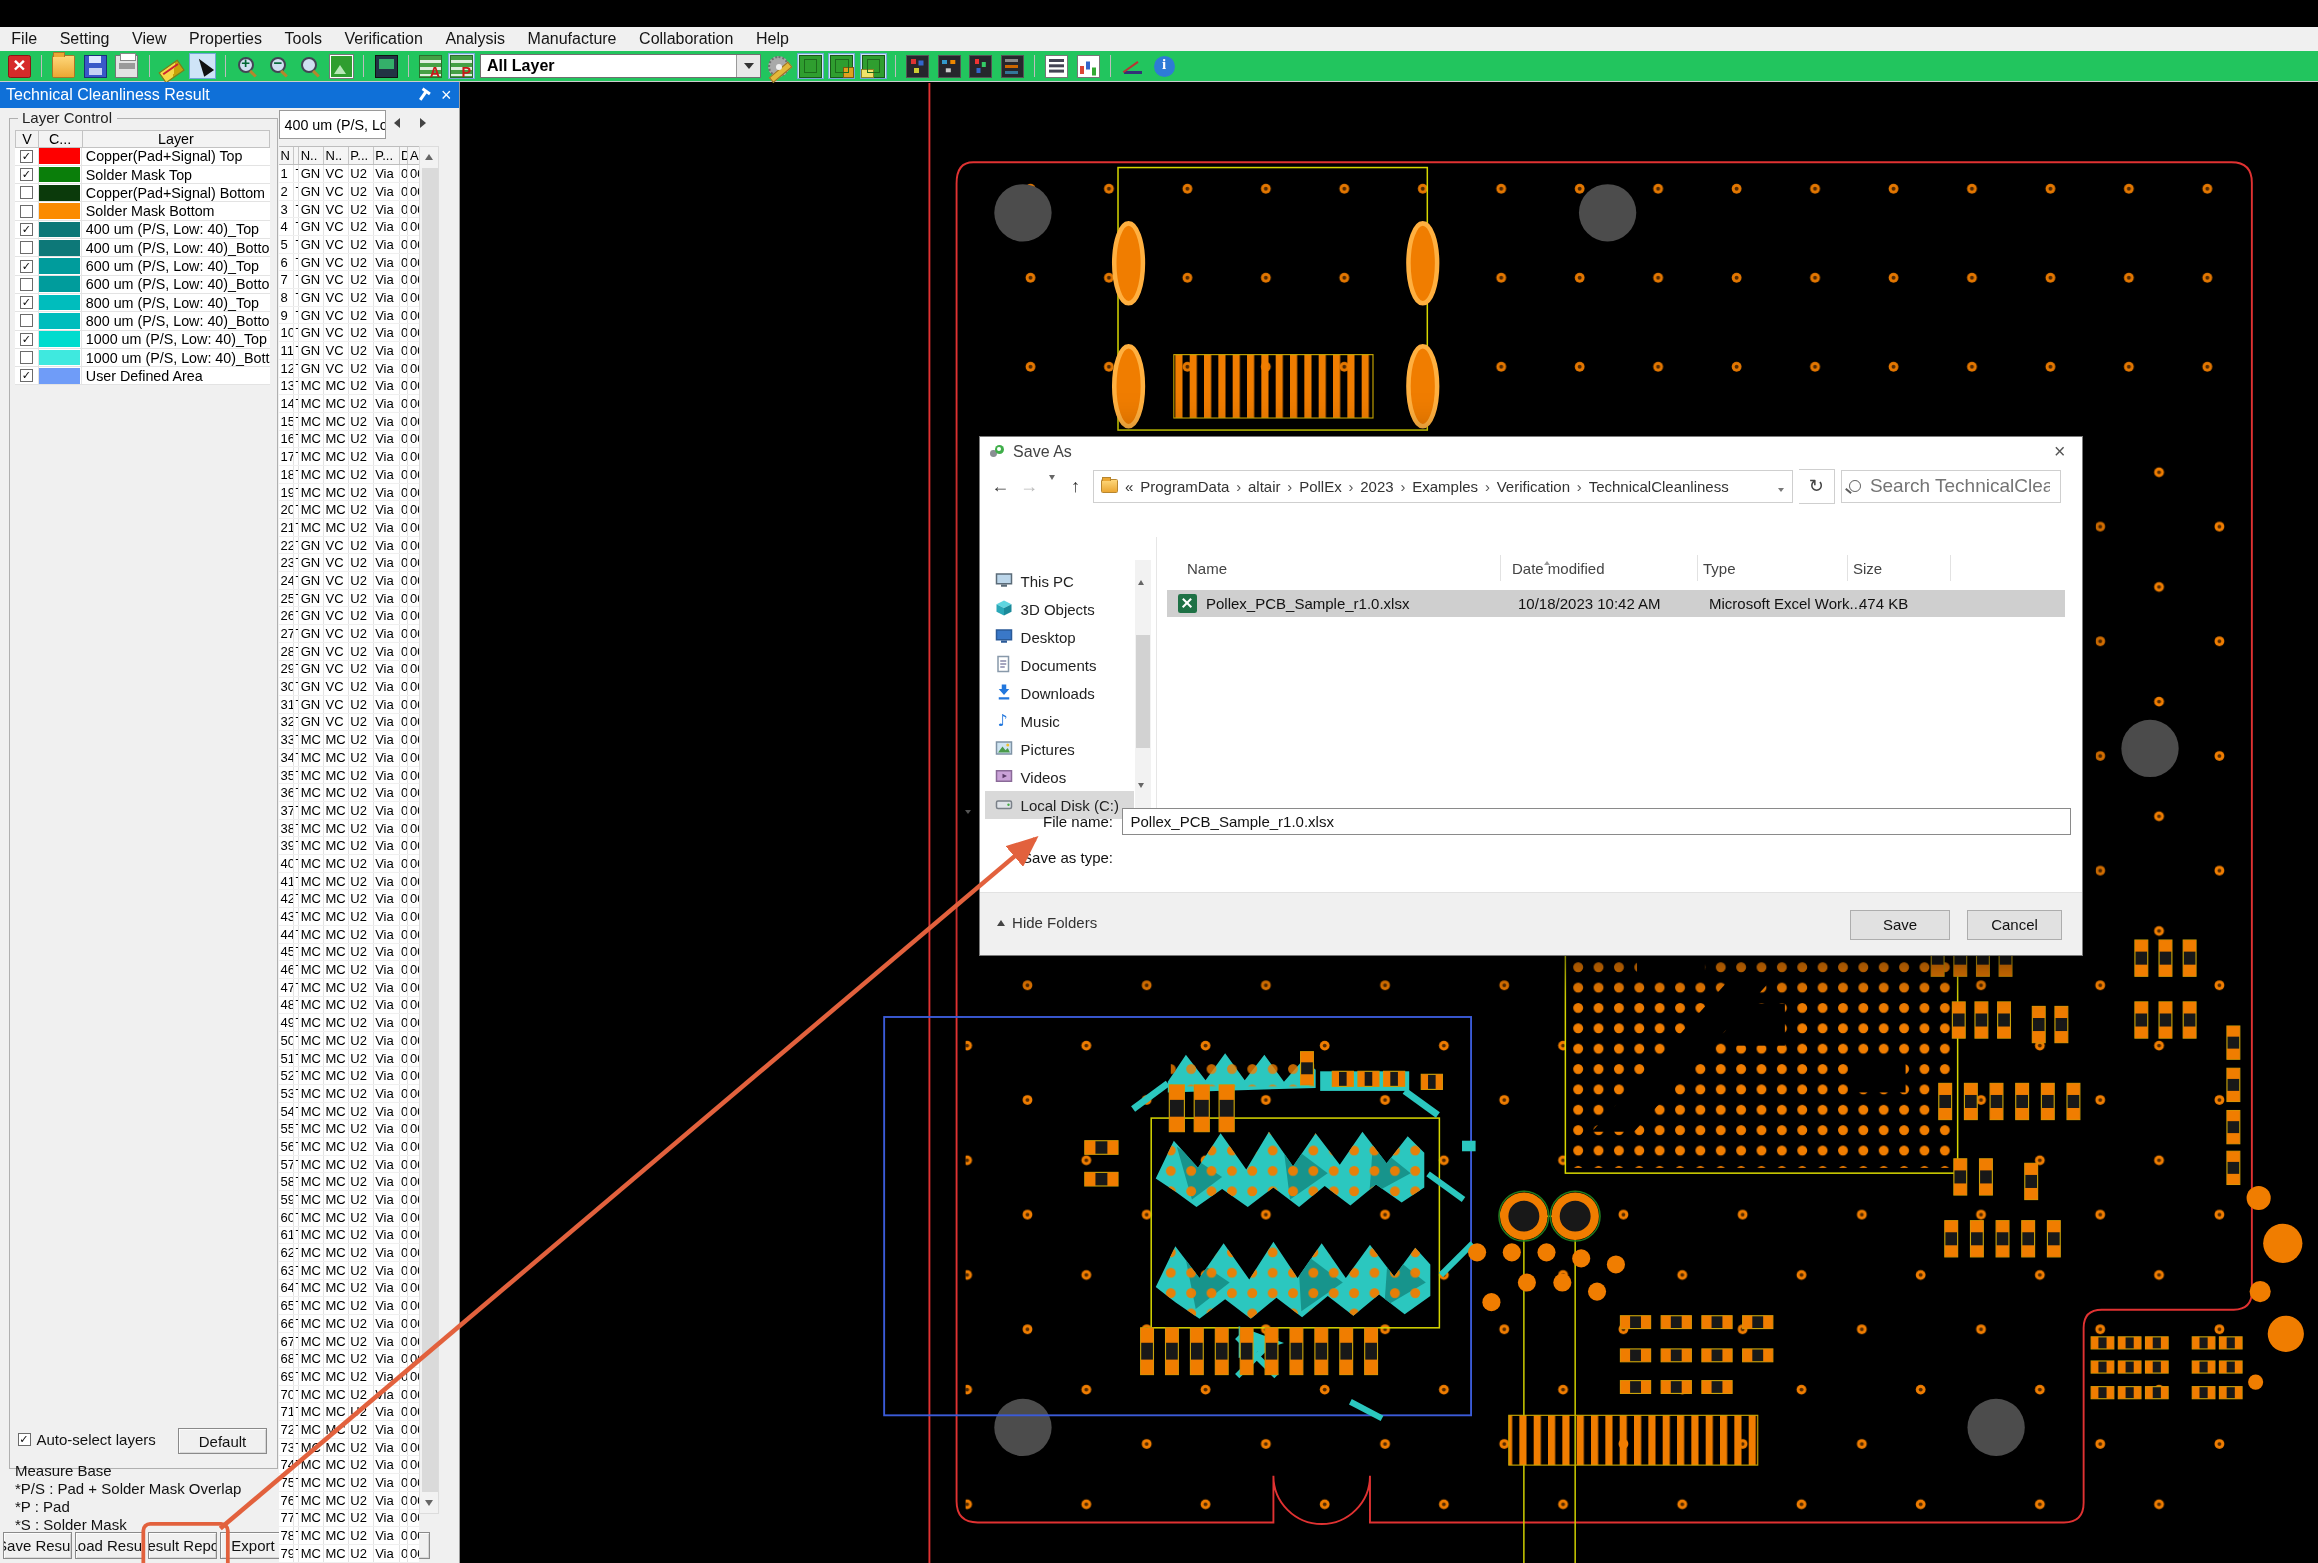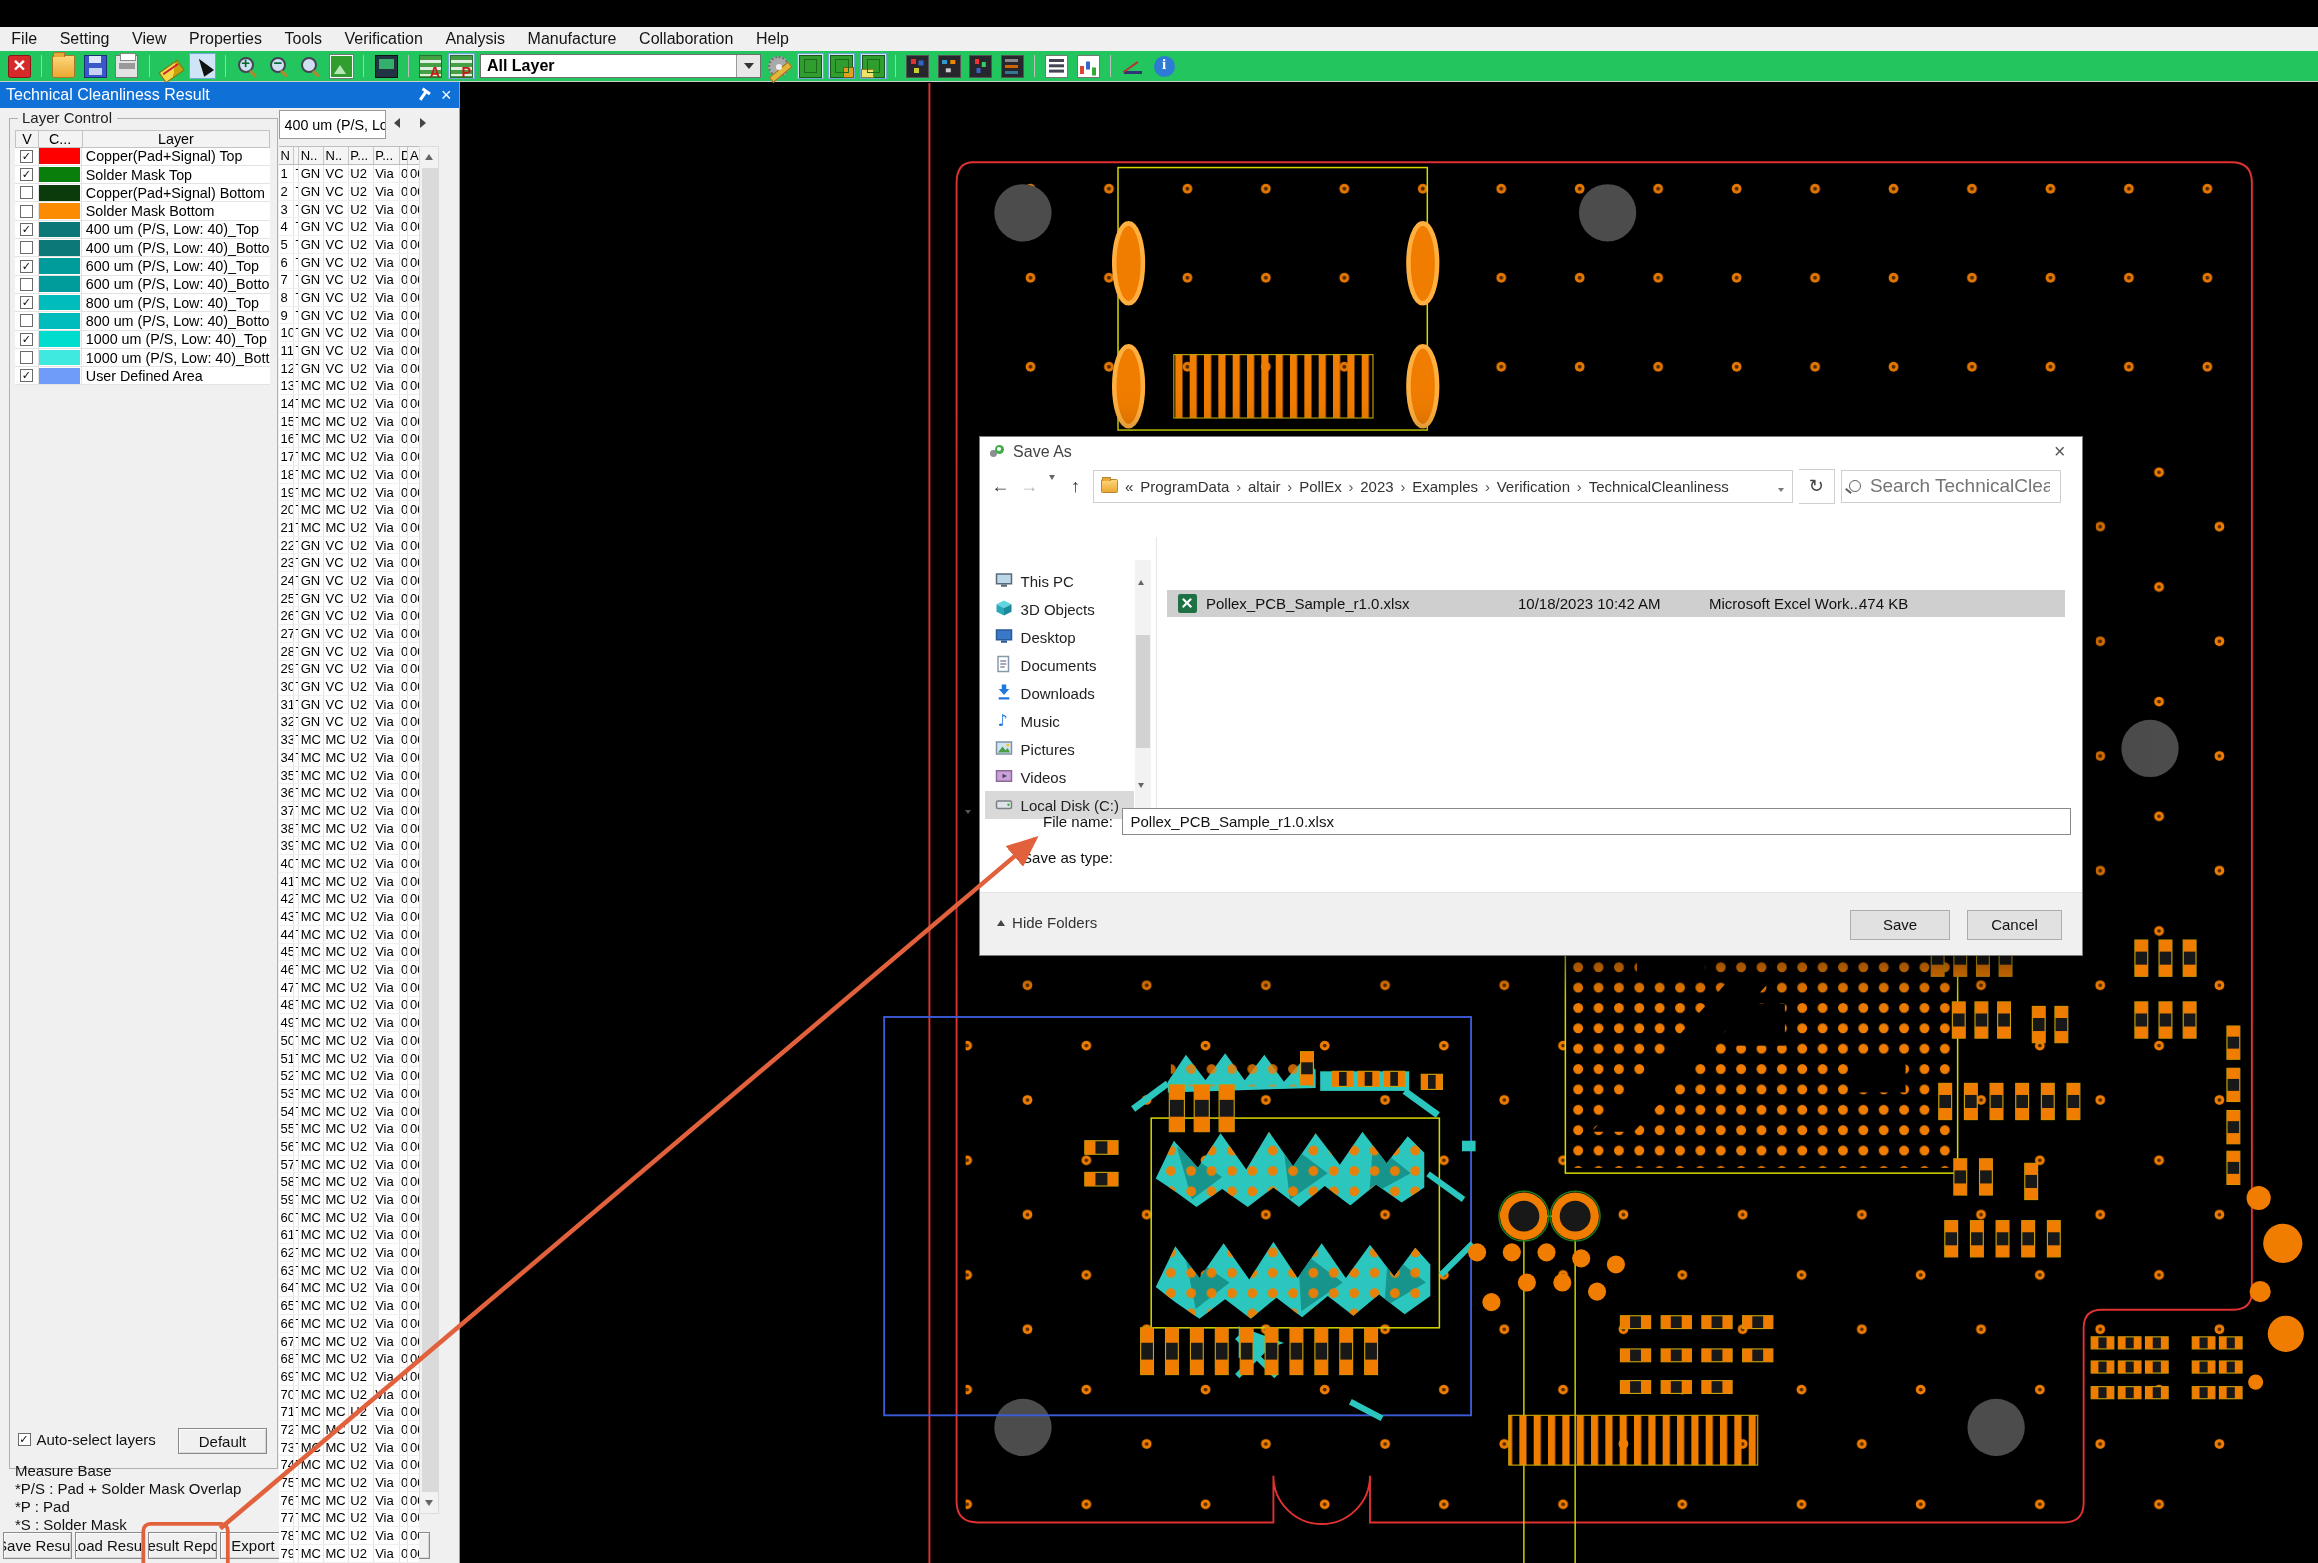--- a/index.html
+++ b/index.html
@@ -1966,20 +1966,33 @@
             <span>Local Disk (C:)</span>
           </div>
         </div>
       <div class="navscroll">
         <div style="position:absolute;left:3px;top:3px"><span class="chev-u" style="border-left-width:3.8px;border-right-width:3.8px;border-bottom-width:5.3px"></span></div>
         <div class="thumb"></div>
         <div style="position:absolute;left:3px;bottom:3px"><span class="chev-d" style="border-left-width:3.8px;border-right-width:3.8px;border-top-width:5.3px"></span></div>
       </div>
       <div class="vsep"></div>
       <div class="flist">
+        <div class="fcolhead" id="fcolhead">
+          <span class="sortchev">
+              <span class="chev-u" style="border-left-width:3.8px;border-right-width:3.8px;border-bottom-width:4.5px;border-bottom-color:#999"></span>
+            </span>
+        <span style="left: 26px;">Name</span>
+            <i style="left: 339px;"></i>
+            <span style="left: 351px;">Date modified</span>
+            <i style="left: 536px;"></i>
+            <span style="left: 542px;">Type</span>
+            <i style="left: 686px;"></i>
+            <span style="left: 692px;">Size</span>
+            <i style="left: 789px;"></i>
+          </div>
         <div class="frow">
           <span class="xlicon"></span>
           <span style="left:39px">Pollex_PCB_Sample_r1.0.xlsx</span>
           <span style="left:351px">10/18/2023 10:42 AM</span>
           <span style="left:542px">Microsoft Excel Work...</span>
           <span style="left:692px">474 KB</span>
         </div>
       </div>
     </div>
     <div class="dlg-fields">

